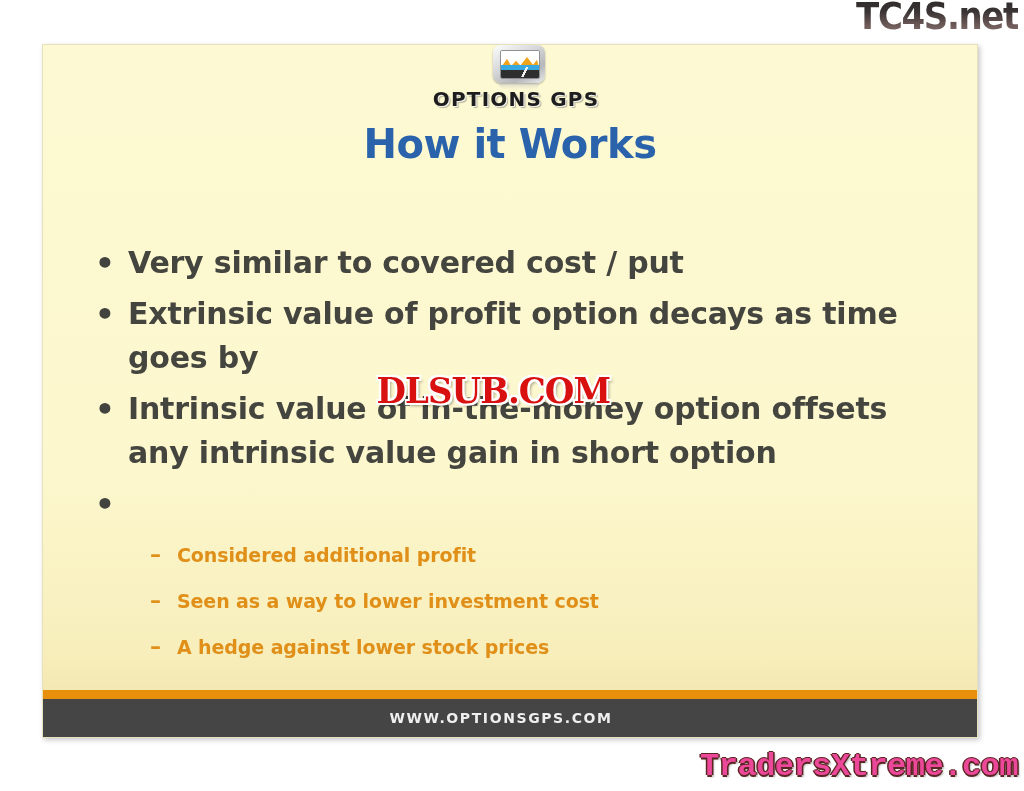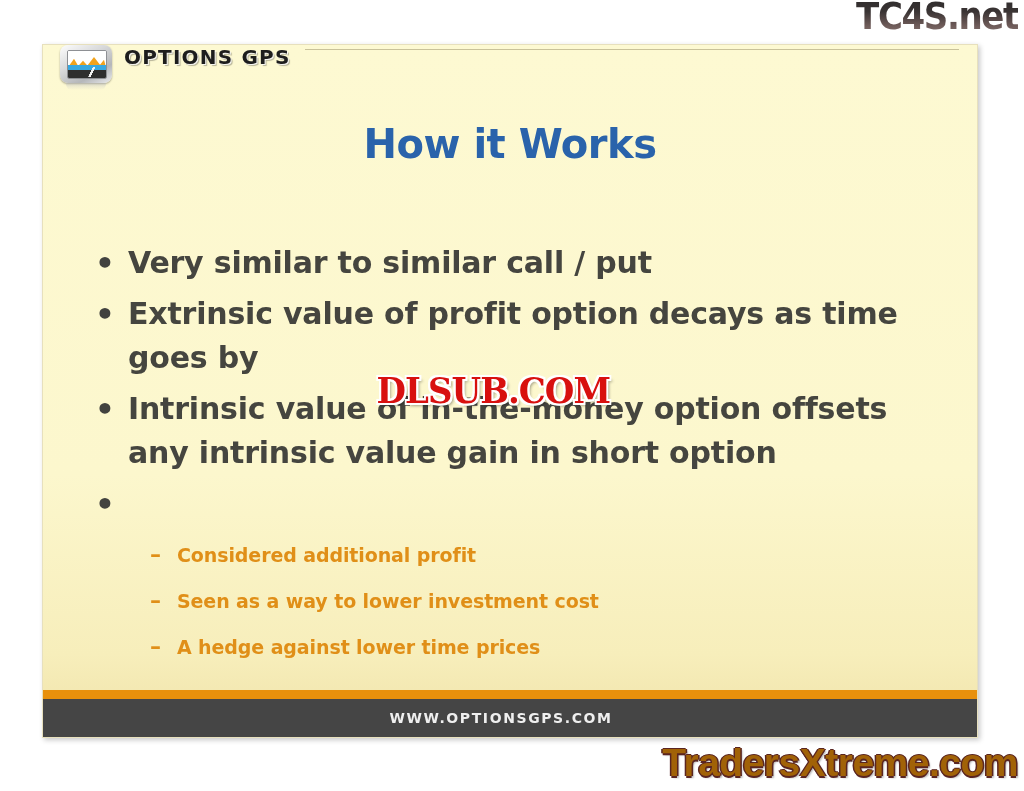--- a/index.html
+++ b/index.html
@@ -49,20 +49,22 @@
     overflow: hidden;
   }
 
   
   #slide-header {
     position: absolute;
     left: 0; top: 0;
     width: 100%;
     height: 60px;
     display: flex;
+    align-items: center;
+    flex-direction: column;
   }
   #gps-icon {
     margin-left: 17px;
     width: 52px;
     height: 42px;
     position: relative;
     flex: none;
   }
   #gps-icon .shell {
     position: absolute;
@@ -233,25 +235,25 @@
        3px 3px 3px rgba(0,0,0,0.35);
     white-space: nowrap;
     z-index: 40;
   }
 
   
   #tx-mark {
     position: absolute;
     right: 6px;
     bottom: 6px;
-    font-family: Liberation Sans, sans-serif;
-    font-weight: bold;
-    font-size: 39px;
+    font-family: Liberation Mono, monospace;
+    font-weight: bold;
+    font-size: 32px;
     letter-spacing: -0.5px;
-    color: #a16207;
+    color: #ec4899;
     text-shadow:
       1.5px 0 0 #5a2522, -1.5px 0 0 #5a2522, 0 1.5px 0 #5a2522, 0 -1.5px 0 #5a2522,
       2px 2px 2px rgba(0,0,0,0.3);
     white-space: nowrap;
   }
 </style>
 </head>
 <body>
 
 <div id="tc4s-mark">TC4S.net</div>
@@ -278,21 +280,21 @@
     <div id="brand-text">Options GPS</div>
     <div id="header-rule"></div>
   </div>
 
   <div id="slide-title">How it Works</div>
 
   <div id="bullet-list">
 
     <div class="bullet-row">
       <div class="bullet-marker">•</div>
-      <div class="bullet-text">Very similar to similar call / put</div>
+      <div class="bullet-text">Very similar to covered cost / put</div>
     </div>
 
     <div class="bullet-row">
       <div class="bullet-marker">•</div>
       <div class="bullet-text">Extrinsic value of profit option decays as time goes by</div>
     </div>
 
     <div class="bullet-row">
       <div class="bullet-marker">•</div>
       <div class="bullet-text">Intrinsic value of in-the-money option offsets any intrinsic value gain in short option</div>
@@ -307,21 +309,21 @@
       <div class="sub-text">Considered additional profit</div>
     </div>
 
     <div class="sub-row">
       <div class="sub-marker">–</div>
       <div class="sub-text">Seen as a way to lower investment cost</div>
     </div>
 
     <div class="sub-row">
       <div class="sub-marker">–</div>
-      <div class="sub-text">A hedge against lower time prices</div>
+      <div class="sub-text">A hedge against lower stock prices</div>
     </div>
 
   </div>
 
   <div id="footer-stripe"></div>
   <div id="footer-bar">
     <div id="footer-url">www.OptionsGPS.com</div>
   </div>
 
 </div>

